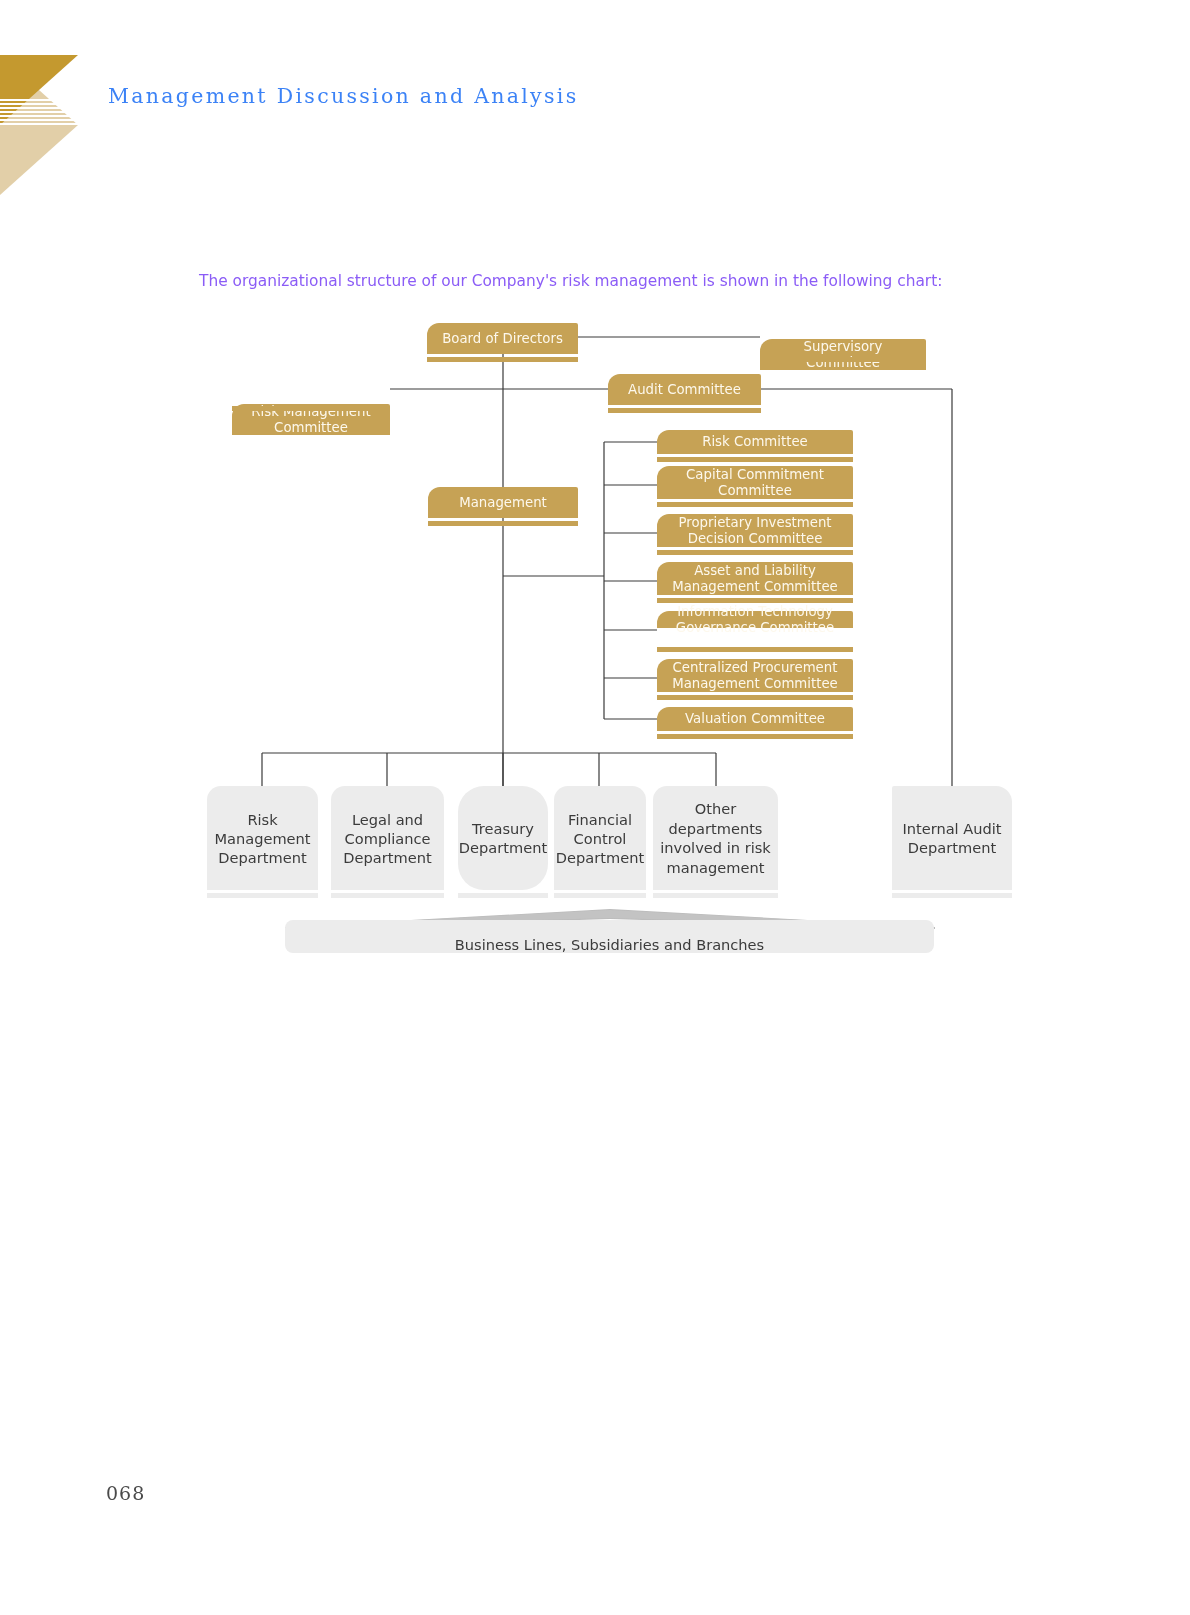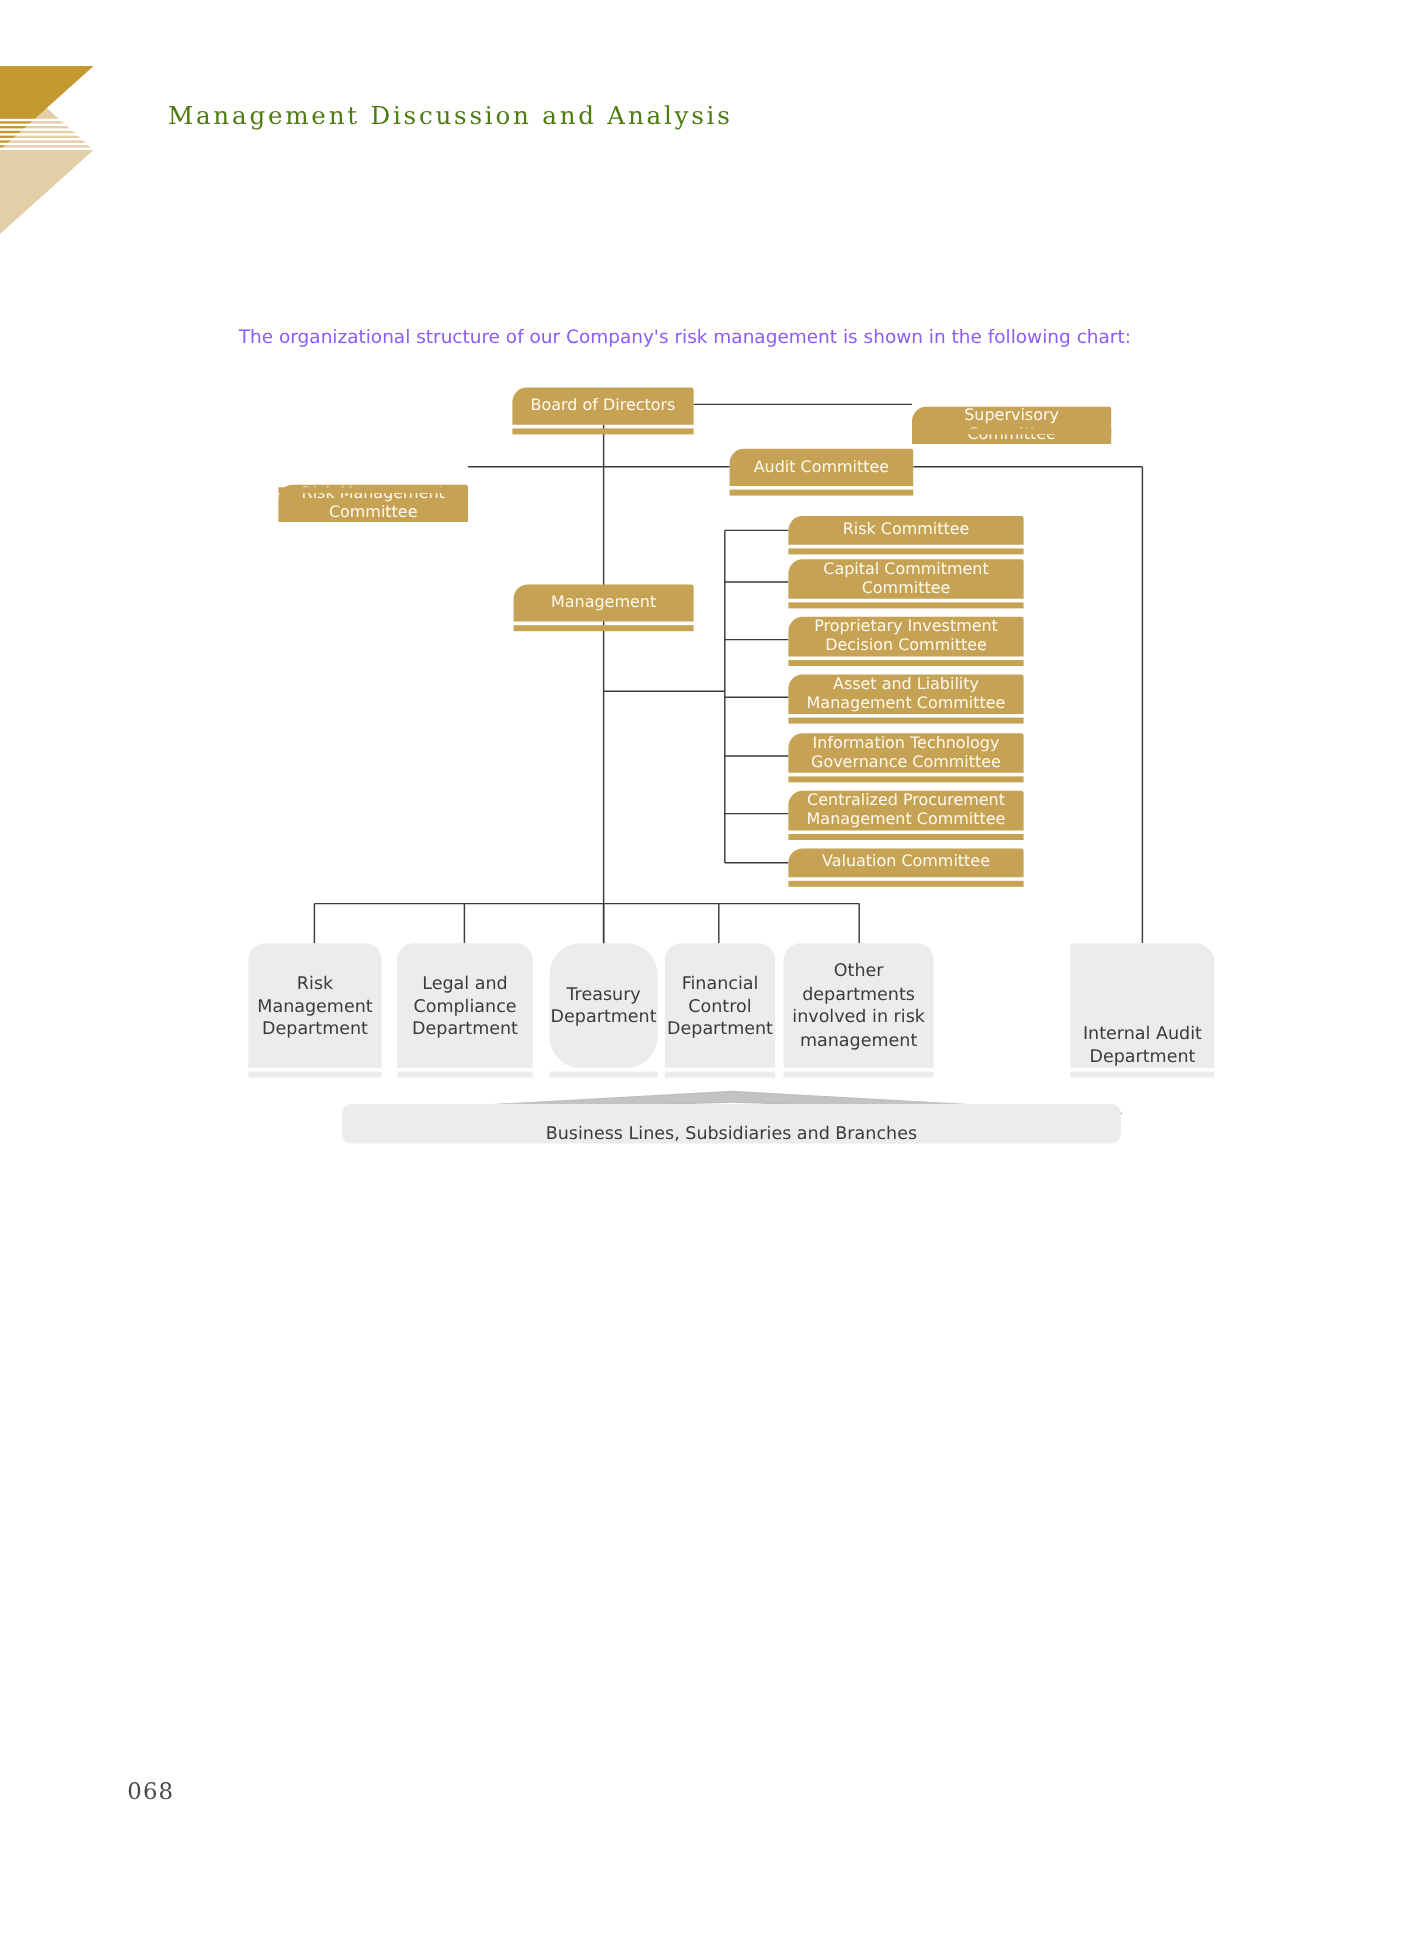--- a/index.html
+++ b/index.html
@@ -32,23 +32,22 @@
   }
   .corner-deco .stripes i{
     position:absolute;left:0;width:78px;height:1.6px;background:#ffffff;display:block;
   }
 
   .page-title{
     position:absolute;left:108px;top:84px;
     font-family:"DejaVu Serif", serif;
     font-size:20.5px;
     letter-spacing:2.3px;
-    color:#4d7c0f;
+    color:#3b82f6;
     white-space:nowrap;
-    margin-left:32px;
   }
 
   
   .intro{
     position:absolute;left:199px;top:272px;
     font-size:15.4px;color:#8b5cf6;white-space:nowrap;
     font-family:"DejaVu Sans", sans-serif;
   }
 
   
@@ -87,21 +86,20 @@
     text-align:center;
     display:flex;align-items:center;justify-content:center;
     box-sizing:border-box;
     padding:0 4px;
     border-top-left-radius:14px;
     border-top-right-radius:14px;
   }
   .dbox.audit{
     border-top-left-radius:2px;
     border-top-right-radius:16px;
-    align-items:flex-end;
   }
   .dstrip{
     position:absolute;background:#ececec;height:5px;
   }
 
   .banner{
     position:absolute;
     background:#ececec;
     color:#3b3b3b;
     font-size:14.6px;
@@ -215,21 +213,21 @@
   <div class="gbox" style="left:657px;top:514px;width:196px;height:33px;">
     <span class="lbl">Proprietary Investment Decision Committee</span>
   </div>
   <div class="gstrip" style="left:657px;top:550px;width:196px;"></div>
 
   <div class="gbox" style="left:657px;top:562px;width:196px;height:33px;">
     <span class="lbl">Asset and Liability Management Committee</span>
   </div>
   <div class="gstrip" style="left:657px;top:598px;width:196px;"></div>
 
-  <div class="gbox" style="left:657px;top:611px;width:196px;height:33px;">
+  <div class="gbox" style="left:657px;top:611px;width:196px;height:17px;">
     <span class="lbl">Information Technology Governance Committee</span>
   </div>
   <div class="gstrip" style="left:657px;top:647px;width:196px;"></div>
 
   <div class="gbox" style="left:657px;top:659px;width:196px;height:33px;">
     <span class="lbl">Centralized Procurement Management Committee</span>
   </div>
   <div class="gstrip" style="left:657px;top:695px;width:196px;"></div>
 
   <div class="gbox" style="left:657px;top:707px;width:196px;height:24px;">

